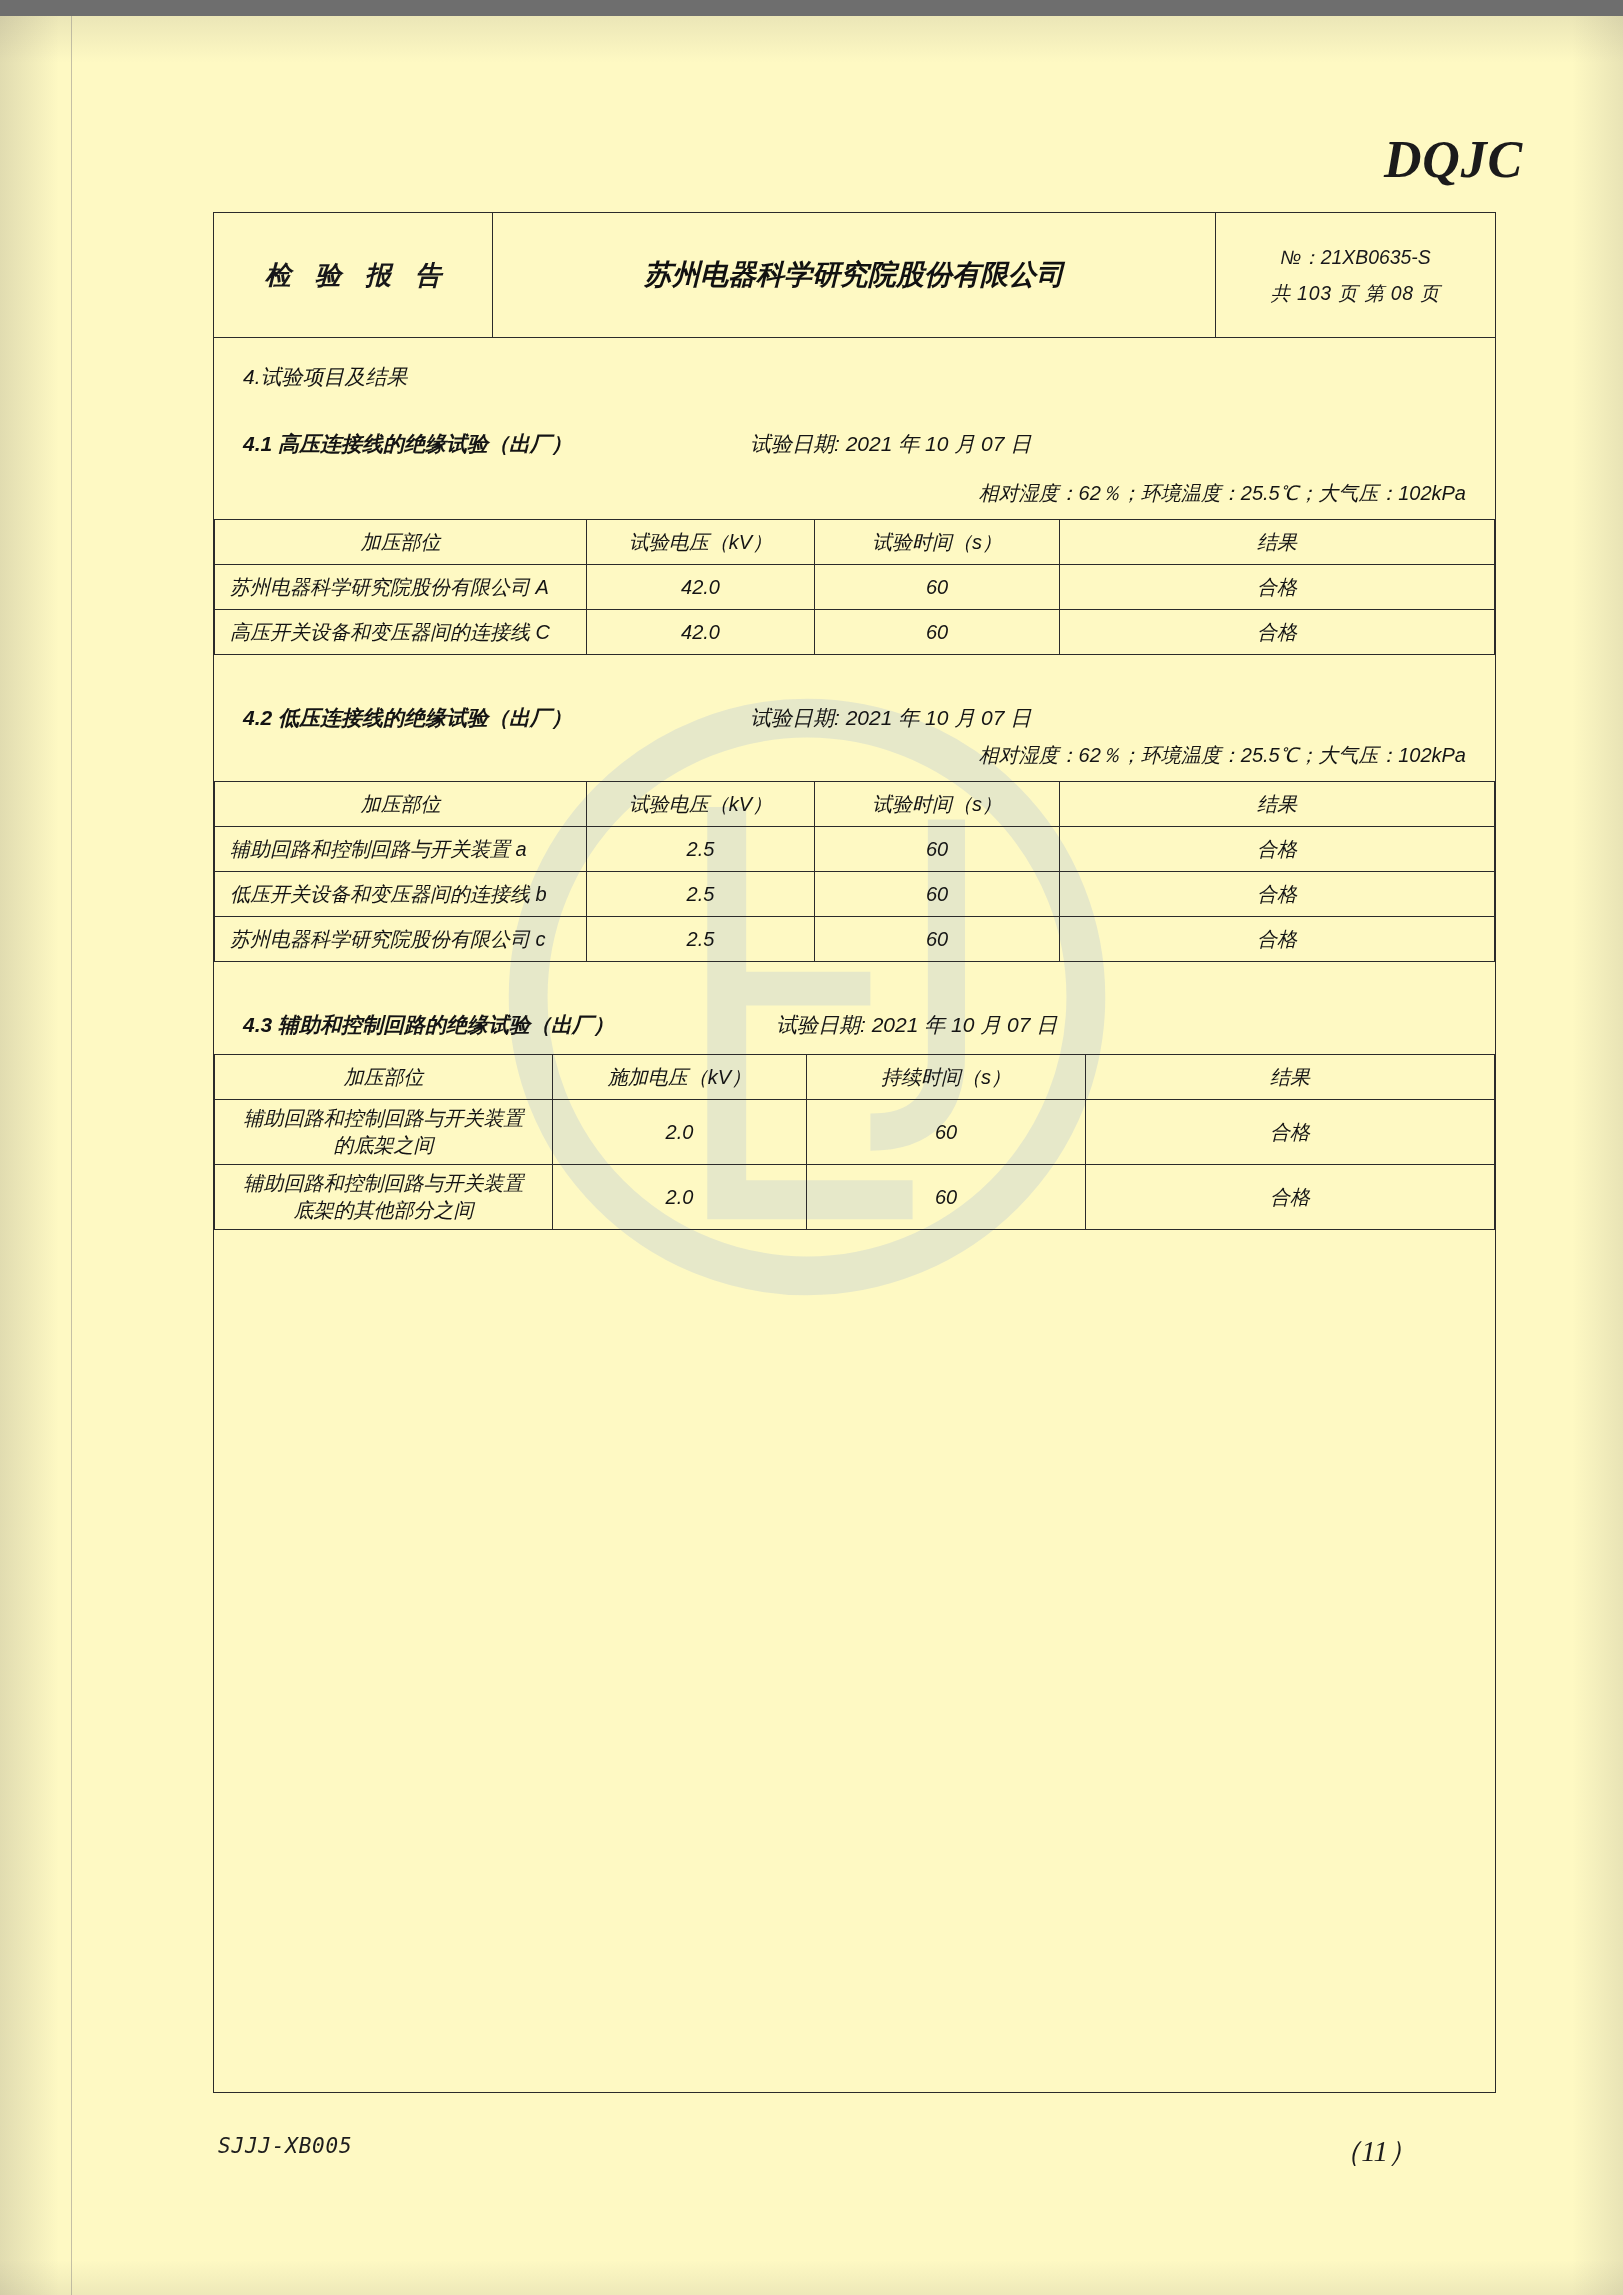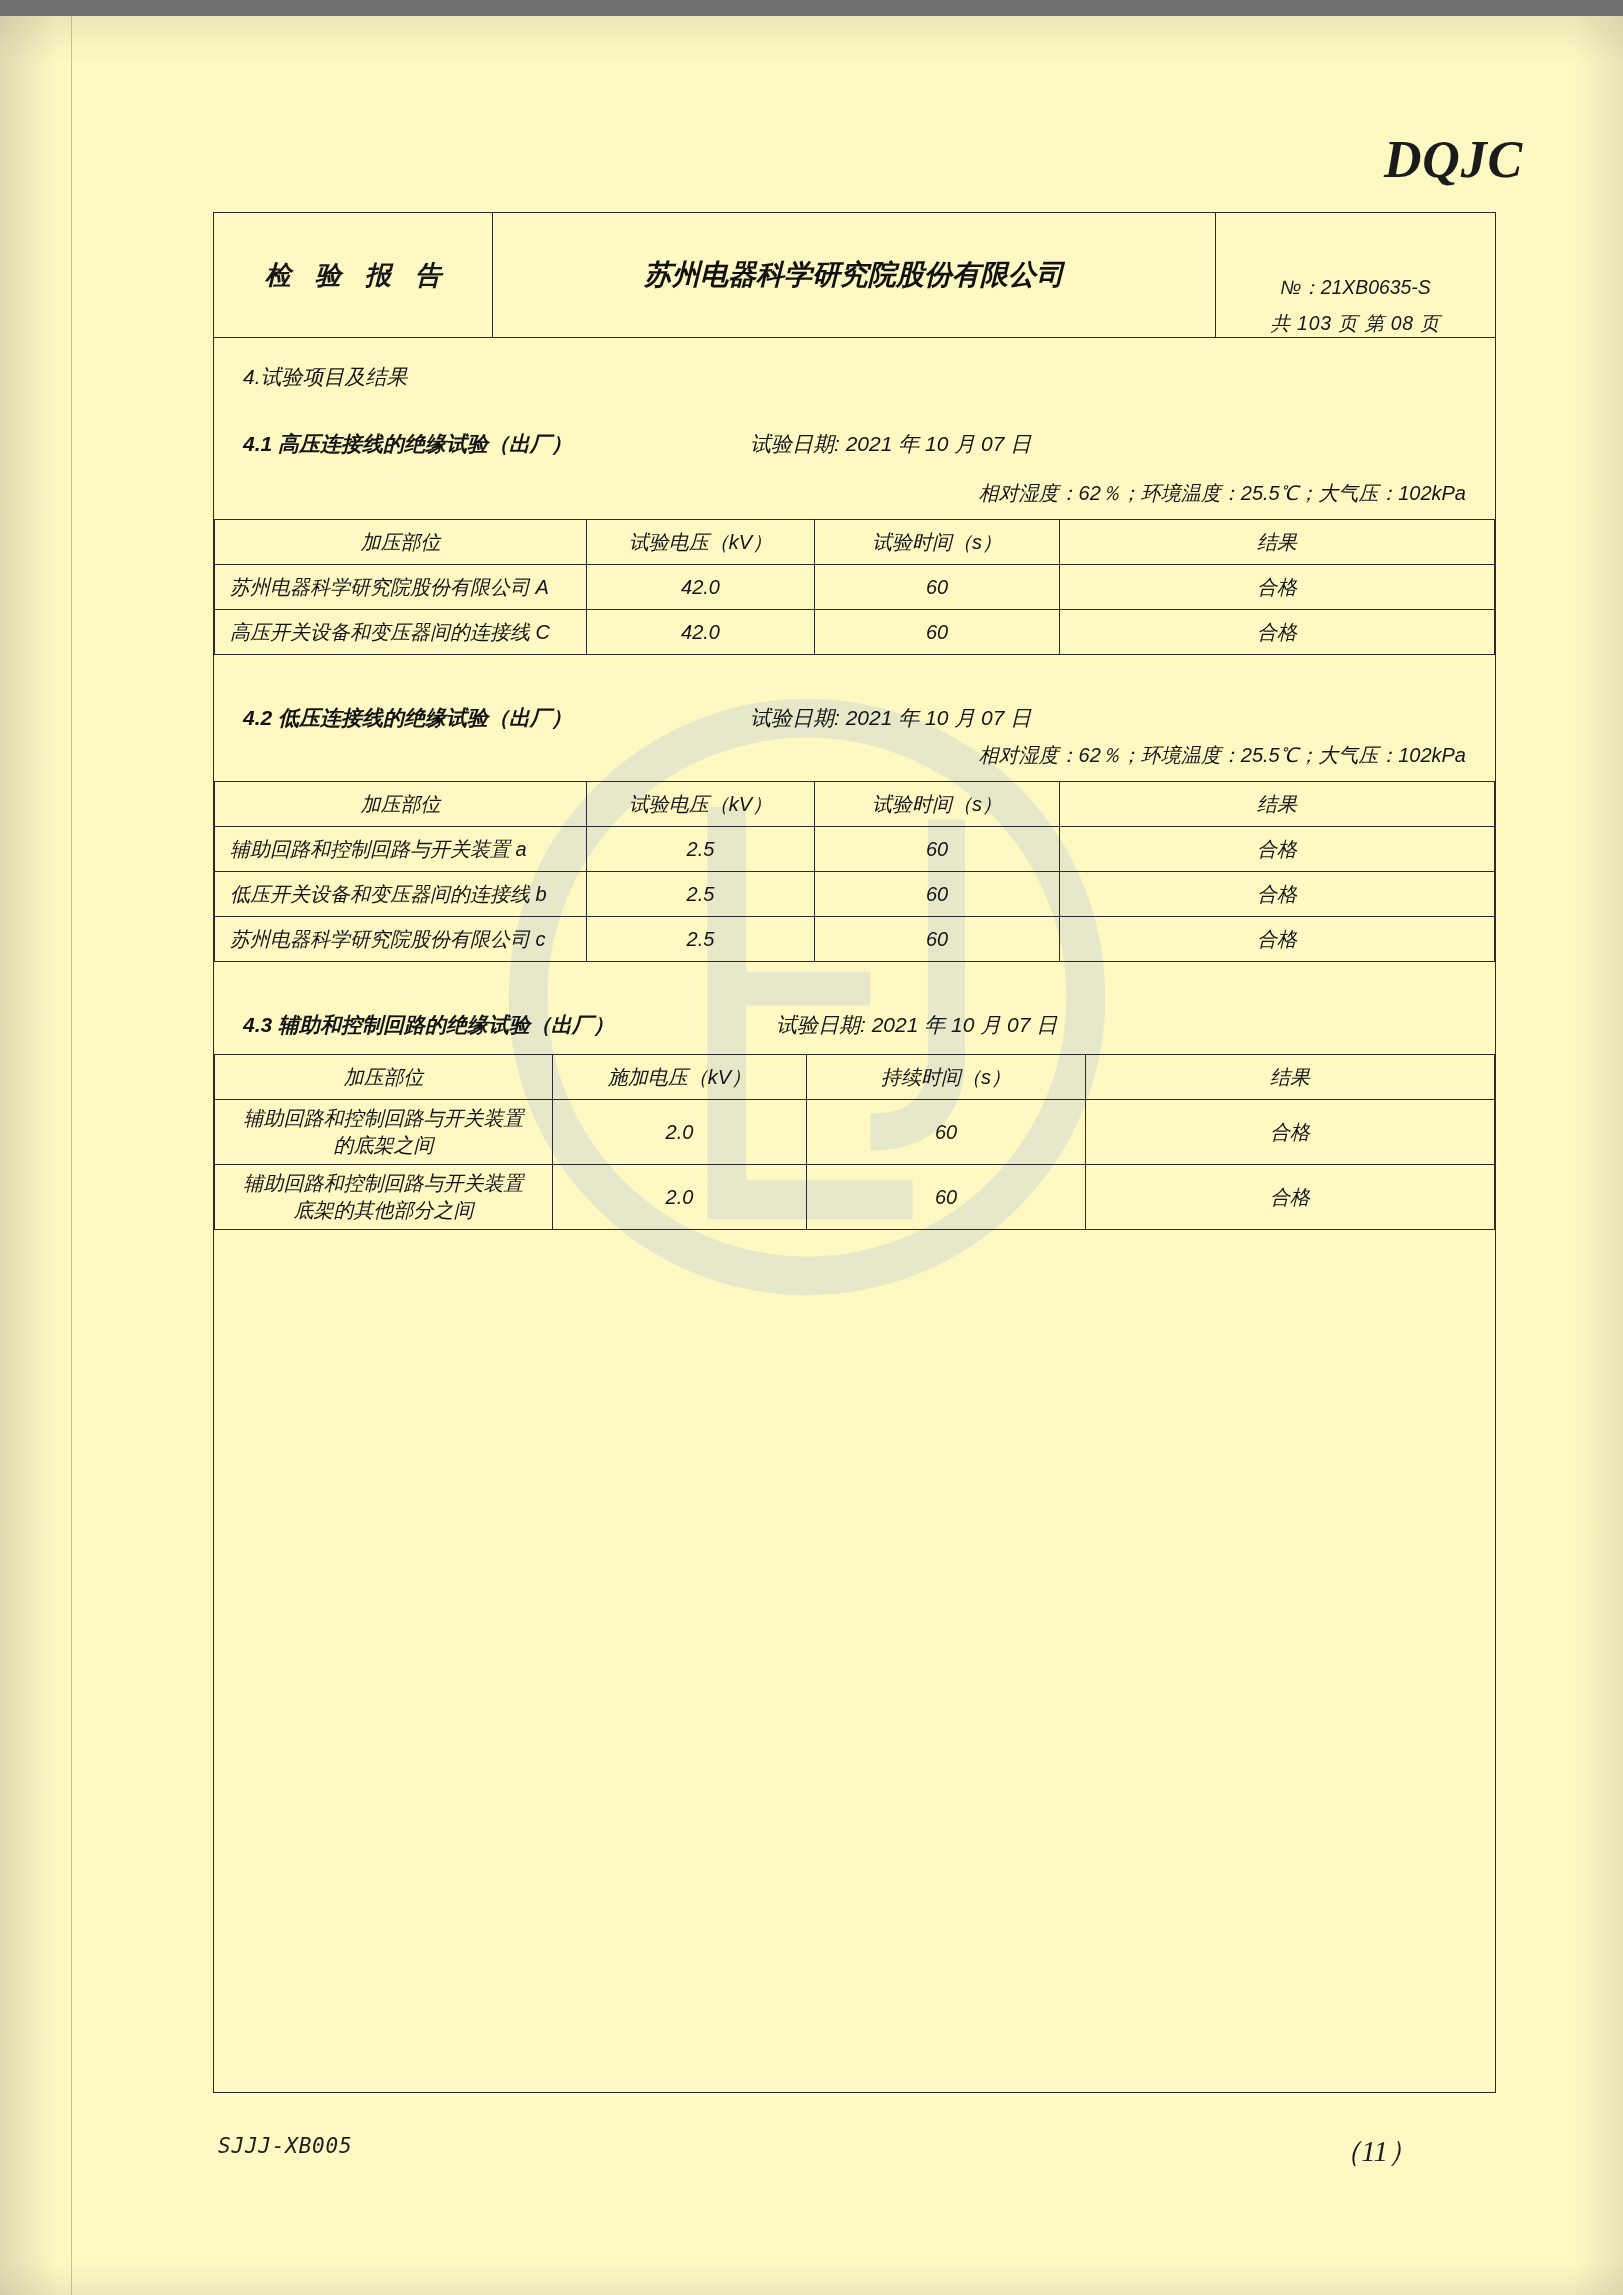--- a/index.html
+++ b/index.html
@@ -108,21 +108,21 @@
     font-family: "Liberation Sans", sans-serif;
     font-size: 28px;
     font-weight: 700;
     color: #111;
   }
   .hdr-meta {
     width: 279px;
     display: flex;
     flex-direction: column;
     align-items: center;
-    justify-content: flex-end;
+    justify-content: center;
     gap: 9px;
     font-family: "Liberation Sans", sans-serif;
     font-size: 19.4px;
     color: #17171a;
   }
   .hdr-meta .line2 { letter-spacing: 0.8px; }
 
   
   .body-area {
     position: absolute;

